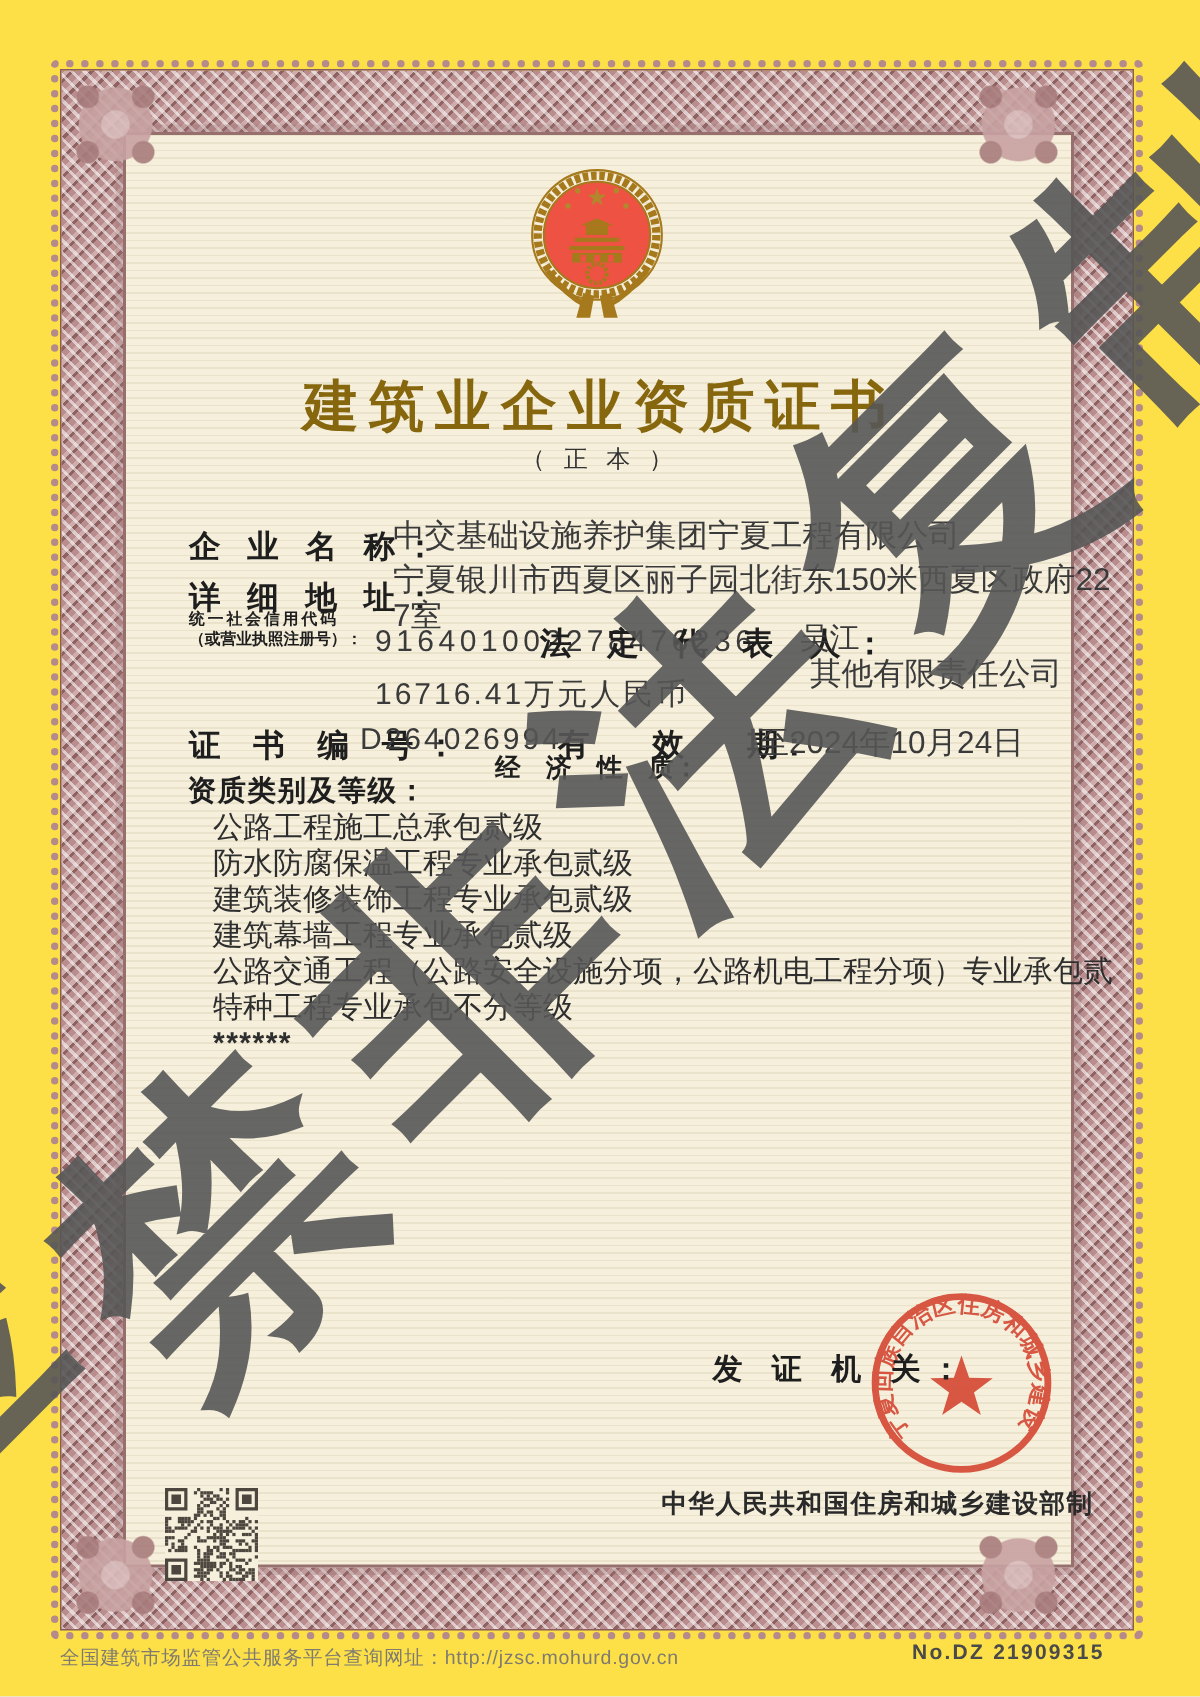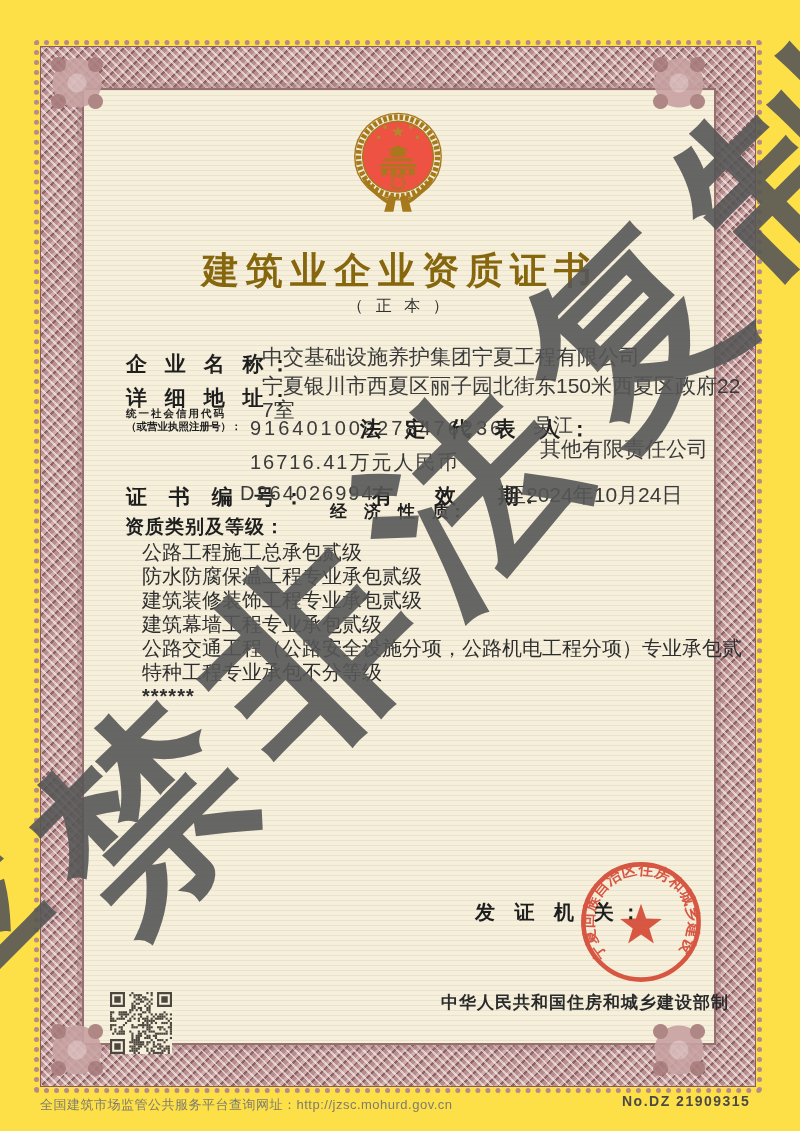--- a/index.html
+++ b/index.html
@@ -432,15 +432,15 @@
         <rect x="22" y="28" width="1" height="1"></rect>
         <rect x="23" y="28" width="1" height="1"></rect>
         <rect x="24" y="28" width="1" height="1"></rect>
         <rect x="27" y="28" width="1" height="1"></rect>
       </g>
   </svg>
 
   <div class="watermark">严禁非法复制</div>
 
   <div class="abs footer-url" style="left:40px;top:1096px;">全国建筑市场监管公共服务平台查询网址：http://jzsc.mohurd.gov.cn</div>
-  <div class="abs footer-serial" style="left:622px;top:1093px;">No.DZ  21909315</div>
+  <div class="abs footer-serial" style="left:608px;top:1093px;">No.DZ  21909315</div>
 
 </div>
 
 </body></html>

